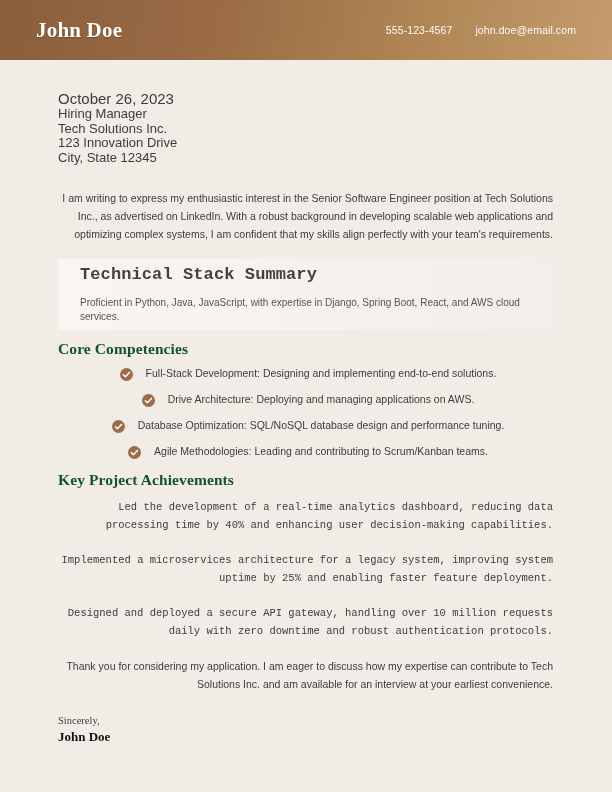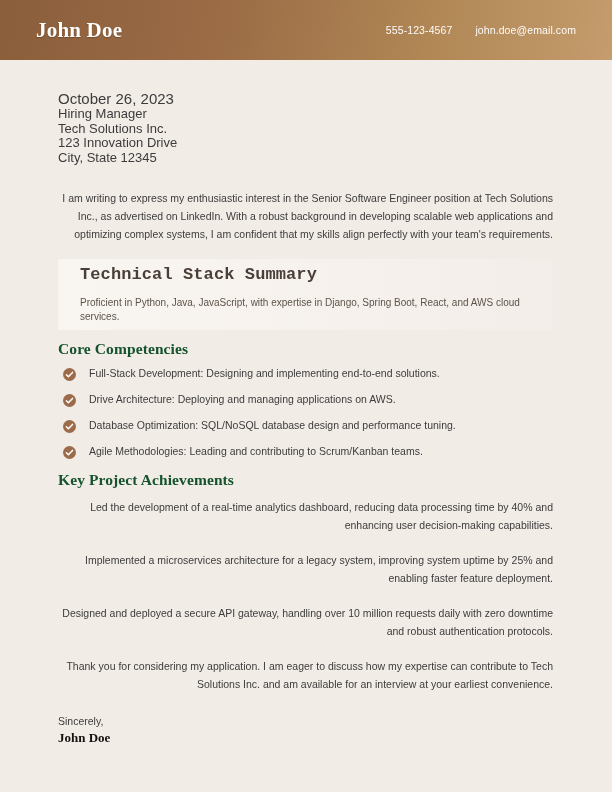--- a/index.html
+++ b/index.html
@@ -113,20 +113,21 @@
   
   .check-list {
     list-style: none;
     margin: 0 0 6px 0;
     padding: 0;
   }
   .check-item {
     display: flex;
     align-items: flex-start;
     margin-bottom: 13px;
+    justify-content: center;
   }
   .check-badge {
     flex: 0 0 auto;
     width: 13px;
     height: 13px;
     border-radius: 50%;
     background: #9c6b4a;
     margin: 0 13px 0 5px;
     position: relative;
     top: 1px;
@@ -137,33 +138,35 @@
     height: 13px;
   }
   .check-text {
     font-size: 10.5px;
     line-height: 13px;
     color: #3c3c3c;
   }
 
   .achievements p.body-par {
     margin-bottom: 17px;
+    font-family: Liberation Mono, monospace;
   }
 
   .closing-par {
     margin-top: 18px;
   }
 
   .signoff {
     margin-top: 22px;
   }
   .signoff-line {
     font-size: 10.5px;
     color: #3c3c3c;
     margin-bottom: 3px;
+    font-family: Liberation Serif, serif;
   }
   .signoff-name {
     font-family: "Liberation Serif", serif;
     font-weight: bold;
     font-size: 13px;
     color: #15110e;
   }
 </style>
 </head>
 <body>

